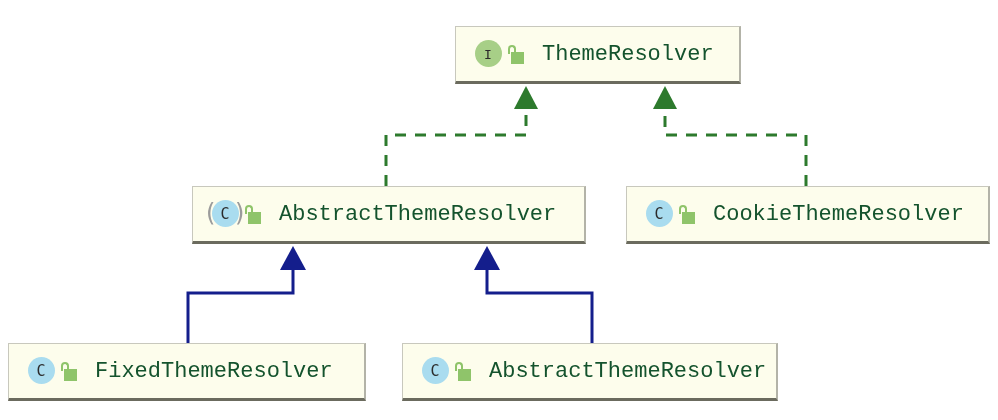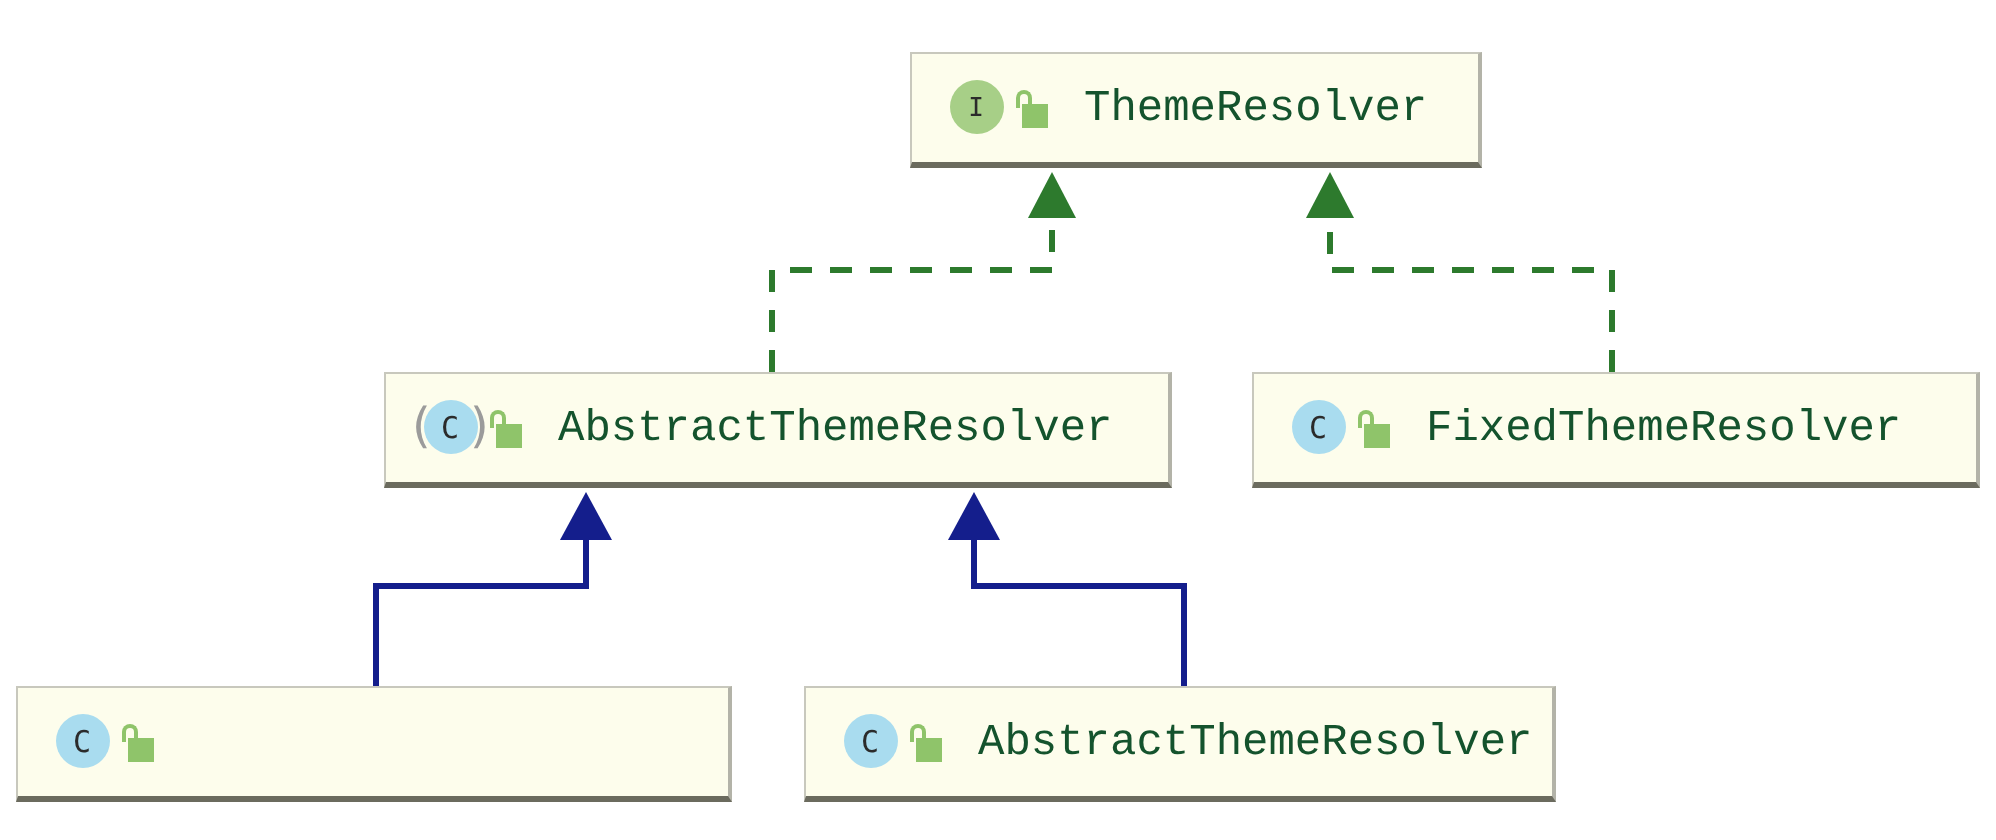--- a/index.html
+++ b/index.html
@@ -204,43 +204,44 @@
     <div class="node-icons">
       <span class="type-icon cls">
         <span class="disc"></span>
         <span class="glyph">C</span>
       </span>
       <span class="lock-icon">
         <span class="shackle"></span>
         <span class="body"></span>
       </span>
     </div>
+    <span class="node-label">CookieThemeResolver</span>
+  </div>
+
+  <div class="node" id="node-fixedthemeresolver">
+    <div class="node-icons">
+      <span class="type-icon cls">
+        <span class="disc"></span>
+        <span class="glyph">C</span>
+      </span>
+      <span class="lock-icon">
+        <span class="shackle"></span>
+        <span class="body"></span>
+      </span>
+    </div>
     <span class="node-label">FixedThemeResolver</span>
   </div>
 
-  <div class="node" id="node-fixedthemeresolver">
+  <div class="node" id="node-sessionthemeresolver">
     <div class="node-icons">
       <span class="type-icon cls">
         <span class="disc"></span>
         <span class="glyph">C</span>
       </span>
       <span class="lock-icon">
         <span class="shackle"></span>
         <span class="body"></span>
       </span>
     </div>
-  </div>
-
-  <div class="node" id="node-sessionthemeresolver">
-    <div class="node-icons">
-      <span class="type-icon cls">
-        <span class="disc"></span>
-        <span class="glyph">C</span>
-      </span>
-      <span class="lock-icon">
-        <span class="shackle"></span>
-        <span class="body"></span>
-      </span>
-    </div>
     <span class="node-label">AbstractThemeResolver</span>
   </div>
 
 </div>
 
 </body></html>

